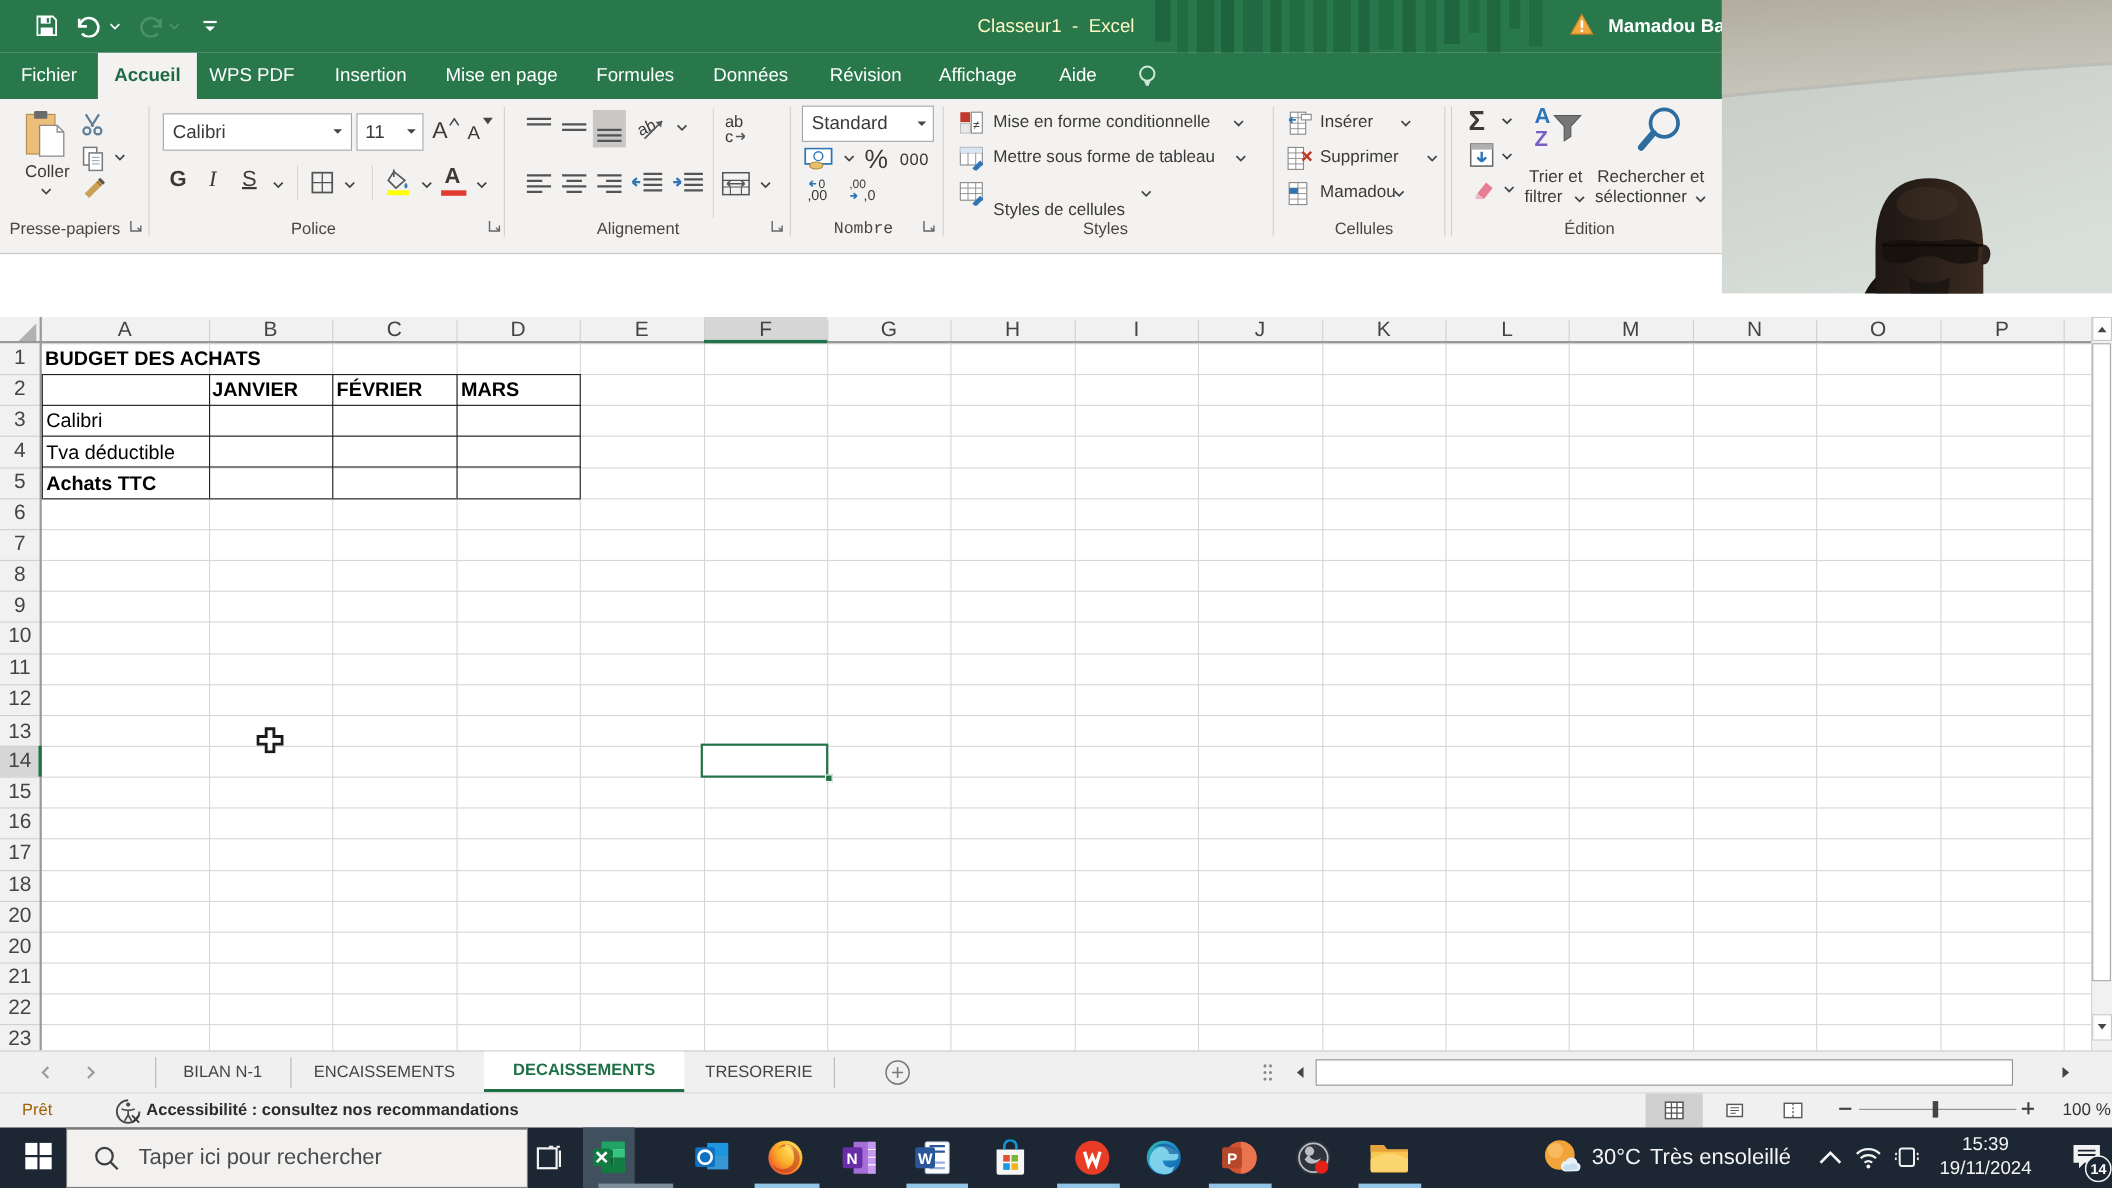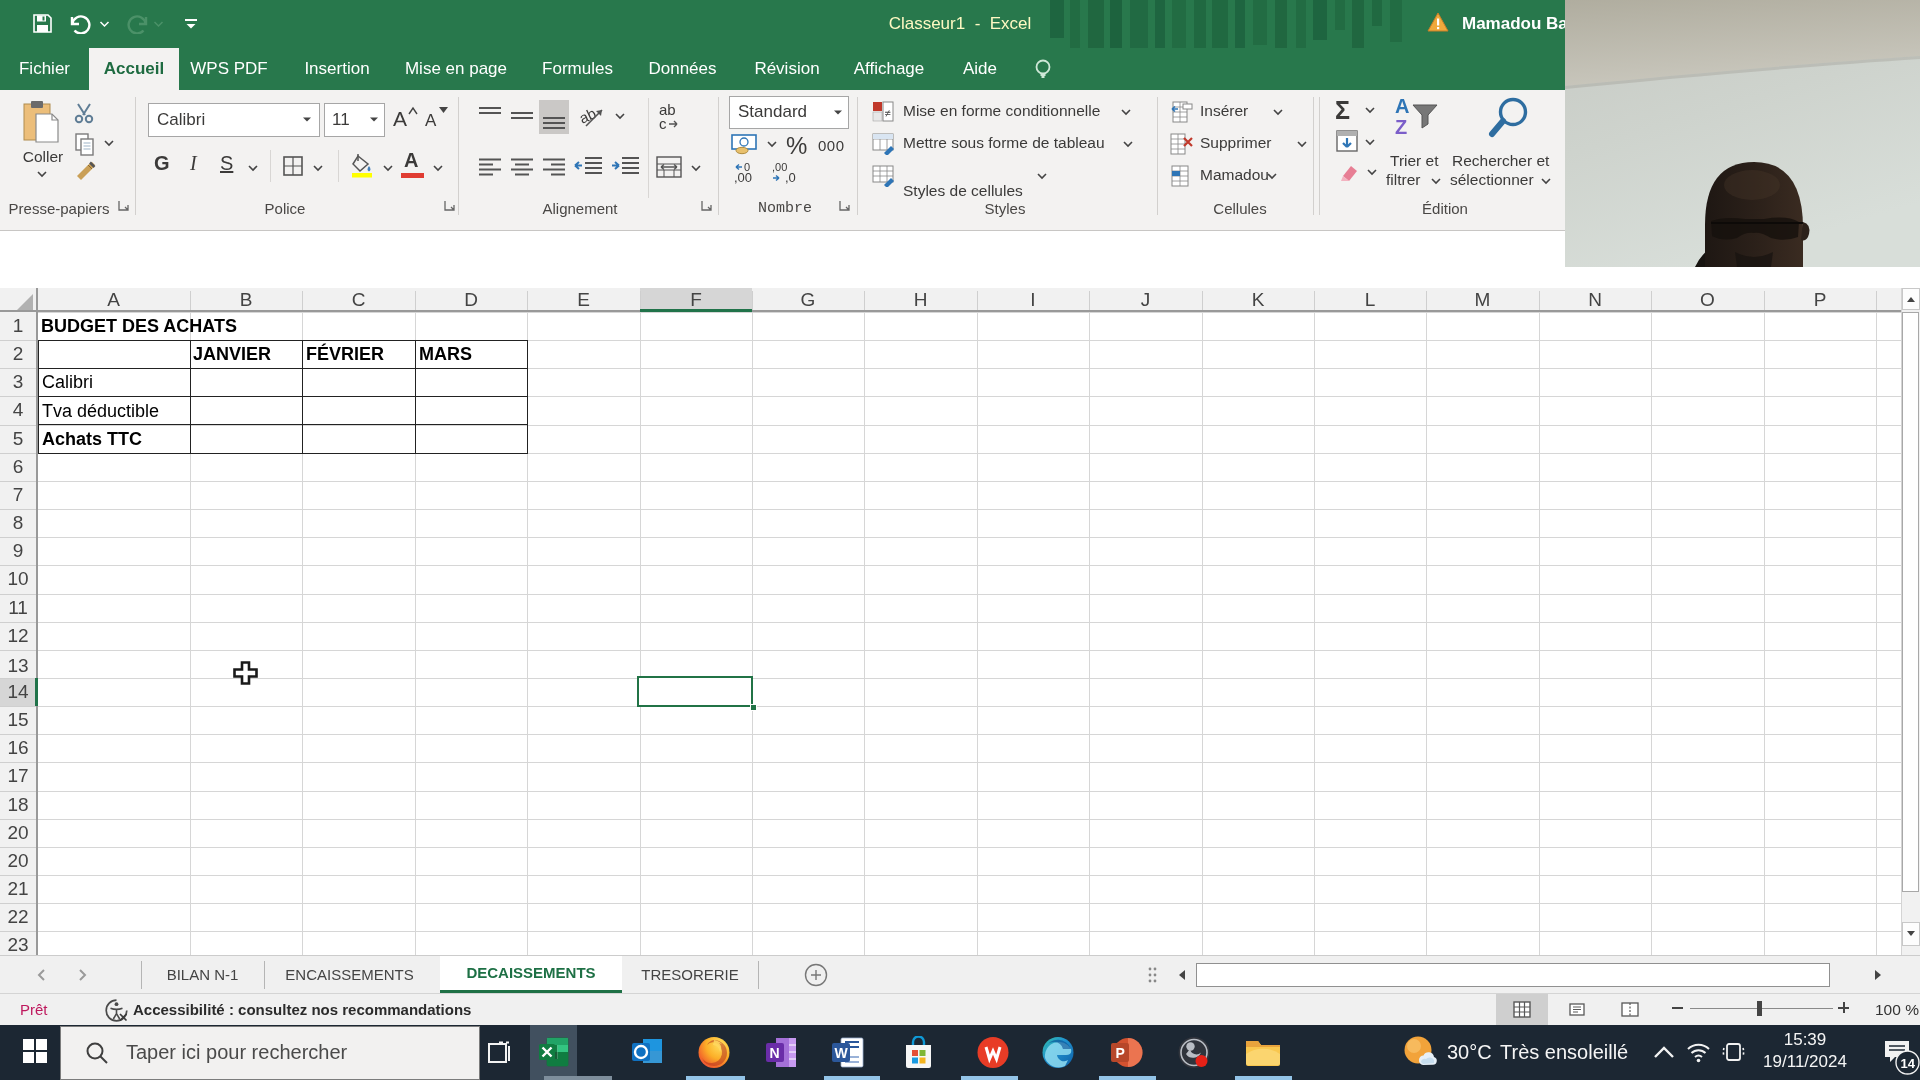--- a/index.html
+++ b/index.html
@@ -627,21 +627,21 @@
     <svg class="abs" style="left:1176px;top:13px" width="12" height="12" viewBox="0 0 12 12">
         <path d="M9 1 L3 6 L9 11 z" fill="#444"></path>
       </svg>
     <div class="abs" style="left:1196px;top:7px;width:634px;height:24px;background:#fff;border:1px solid #909090;"></div>
     <svg class="abs" style="left:1872px;top:13px" width="12" height="12" viewBox="0 0 12 12">
         <path d="M3 1 L9 6 L3 11 z" fill="#444"></path>
       </svg>
   </div>
 
   <div id="statusbar" class="abs">
-    <div class="abs" style="left:20px;top:7px;font-size:15px;color:#be185d;">Prêt</div>
+    <div class="abs" style="left:20px;top:7px;font-size:15px;color:#a16207;">Prêt</div>
     <svg class="abs" style="left:105px;top:5px" width="23" height="23" viewBox="0 0 23 23">
       <path d="M11.5 1.2 a10.3 10.3 0 1 0 10.3 10.3" fill="none" stroke="#4a4a4a" stroke-width="1.7"></path>
       <circle cx="11.5" cy="5.2" r="1.9" fill="#4a4a4a"></circle>
       <path d="M5.5 9.2 Q11.5 11.5 17.5 9.2 M11.5 10.5 v4.2 M11.5 14.7 l-3.2 5.3 M11.5 14.7 l3.2 5.3" stroke="#4a4a4a" stroke-width="1.6" fill="none"></path>
       <path d="M15 15 l6.5 6.5 M21.5 15 l-6.5 6.5" stroke="#3a3a3a" stroke-width="1.7"></path>
     </svg>
     <div class="abs" style="left:133px;top:7px;font-size:15px;font-weight:bold;color:#2b2b2b;">Accessibilité&nbsp;: consultez nos recommandations</div>
 
     <div class="abs" style="left:1496px;top:0px;width:52px;height:31px;background:#cfcfcf;"></div>
     <svg class="abs" style="left:1513px;top:7px" width="18" height="17" viewBox="0 0 18 17">

